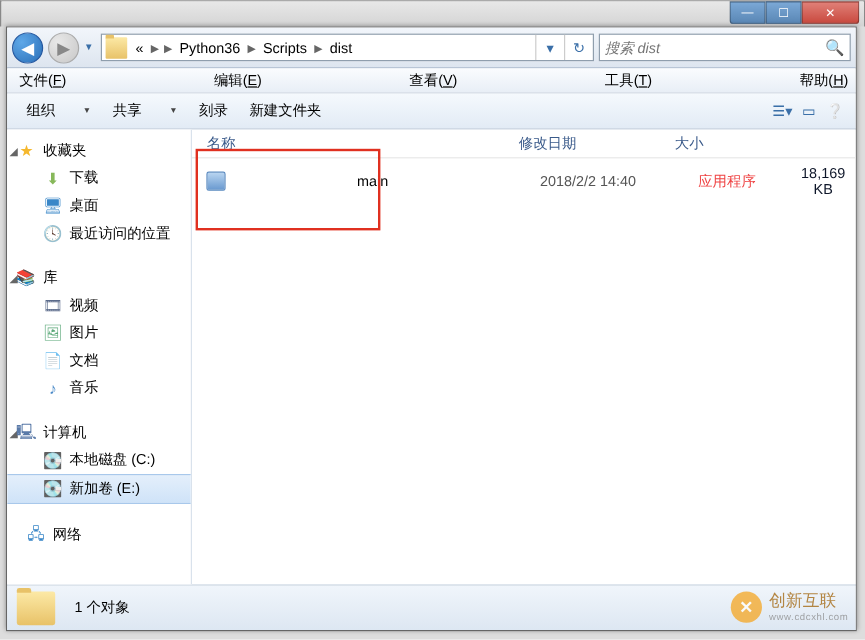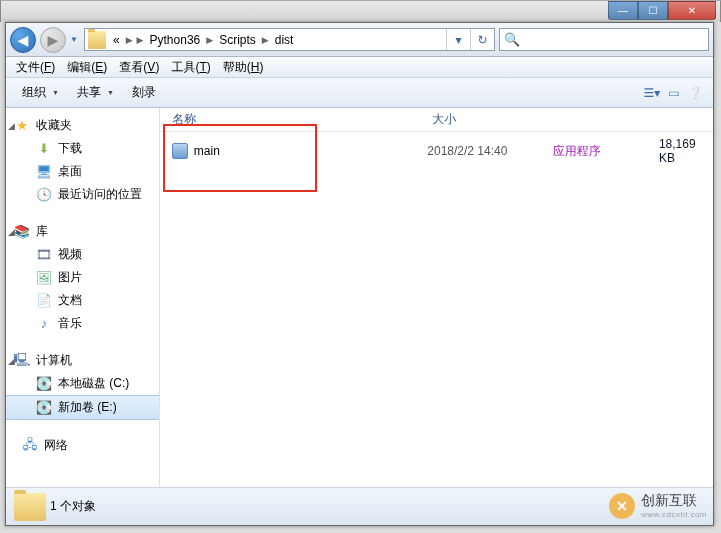--- a/index.html
+++ b/index.html
@@ -28,27 +28,27 @@
     .addr-folder-ico:before { content: ''; position: absolute; top: -2px; left: 0; width: 7px; height: 3px; background: #e8c268; border-radius: 1px 1px 0 0; }
     .crumb { padding: 0 4px; height: 100%; display: flex; align-items: center; cursor: default; }
     .crumb-sep { color: #666; font-size: 9px; padding: 0 2px; }
     .addr-refresh { width: 24px; height: 21px; display: flex; align-items: center; justify-content: center; border-left: 1px solid #ccc; color: #3a6fa8; }
     
     .searchbar { width: 210px; height: 23px; background: #fff; border: 1px solid #8f9ead; display: flex; align-items: center; padding: 0 4px; }
     .searchbar input { flex: 1; border: none; outline: none; font-size: 12px; color: #888; font-style: italic; }
     .search-ico { color: #3a6fa8; font-size: 13px; }
     
     
-    .menubar { height: 21px; background: linear-gradient(to bottom, #fafcfe, #e8eef6); border-bottom: 1px solid #c8d2de; display: flex; align-items: center; font-size: 12px; padding-left: 4px; }
+    .menubar { height: 21px; background: linear-gradient(to bottom, #fafcfe, #e8eef6); border-bottom: 1px solid #c8d2de; display: flex; align-items: center; font-size: 12px; padding-left: 4px; justify-content: space-between; }
     .menu-item { padding: 2px 6px; cursor: default; }
     .menu-key { text-decoration: underline; }
     
     
     .toolbar { height: 30px; background: linear-gradient(to bottom, #f5f9fd, #e2ebf5); border-bottom: 1px solid #b8c5d6; display: flex; align-items: center; font-size: 12px; padding-left: 8px; gap: 2px; }
-    .tool-btn { padding: 4px 8px; display: flex; align-items: center; gap: 3px; cursor: default; }
+    .tool-btn { padding: 4px 8px; display: flex; align-items: center; gap: 20px; cursor: default; }
     .tool-dd { font-size: 7px; margin-left: 3px; color: #444; }
     .tool-right { margin-left: auto; display: flex; align-items: center; gap: 4px; padding-right: 8px; }
     .tool-ico { width: 18px; height: 18px; display: flex; align-items: center; justify-content: center; color: #3a6fa8; }
     
     
     .main { display: flex; height: calc(100% - 34px - 21px - 30px - 38px); background: #fff; }
     
     .sidebar { width: 160px; border-right: 1px solid #d9e2ec; overflow-y: auto; padding: 6px 0; background: #fff; }
     .side-group { margin-bottom: 14px; }
     .side-head { display: flex; align-items: center; gap: 6px; padding: 3px 6px 3px 16px; font-size: 12px; }
@@ -70,39 +70,39 @@
     .expand { width: 10px; font-size: 9px; color: #666; margin-right: -10px; margin-left: -14px; }
     
     .content { flex: 1; display: flex; flex-direction: column; position: relative; }
     .col-headers { height: 24px; display: flex; align-items: center; font-size: 12px; color: #3a5a8a; border-bottom: 1px solid #e8e8e8; padding-left: 12px; }
     .col-h { cursor: default; }
     .col-name { width: 260px; }
     .col-date { width: 130px; }
     .col-type { width: 110px; }
     .col-size { flex: 1; }
     
-    .filelist { flex: 1; position: relative; }
+    .filelist { flex: 1; position: relative; text-align: center; }
     .file-row { display: flex; align-items: center; height: 22px; font-size: 12px; padding-left: 12px; cursor: default; }
     .file-ico { width: 16px; height: 16px; margin-right: 6px; background: linear-gradient(to bottom, #b8d4f0, #6a9ad0); border-radius: 2px; border: 1px solid #5a8ac0; position: relative; }
     .file-name { width: 242px; }
     .file-date { width: 130px; color: #555; }
-    .file-type { width: 110px; color: #a21caf; }
+    .file-type { width: 110px; color: #ef4444; }
     .file-size { color: #0f172a; }
     
     .highlight-box { position: absolute; top: -8px; left: 3px; width: 154px; height: 68px; border: 2px solid #e03020; pointer-events: none; }
     
     
-    .statusbar { height: 38px; background: linear-gradient(to bottom, #f0f5fb, #dde7f2); border-top: 1px solid #c8d4e2; display: flex; align-items: center; padding: 0 8px; gap: 4px; font-size: 12px; }
+    .statusbar { height: 38px; background: linear-gradient(to bottom, #f0f5fb, #dde7f2); border-top: 1px solid #c8d4e2; display: flex; align-items: center; padding: 0 8px; gap: 16px; font-size: 12px; }
     .status-ico { width: 32px; height: 28px; background: linear-gradient(to bottom, #fce9a6, #e8c268); border-radius: 2px; position: relative; }
     .status-ico:before { content: ''; position: absolute; top: -3px; left: 0; width: 12px; height: 4px; background: #e8c268; border-radius: 2px 2px 0 0; }
     
     
     .watermark { position: absolute; right: 14px; bottom: 14px; display: flex; align-items: center; gap: 6px; opacity: 0.75; pointer-events: none; }
     .wm-logo { width: 26px; height: 26px; border-radius: 50%; background: #f5a623; display: flex; align-items: center; justify-content: center; color: #fff; font-weight: bold; font-size: 14px; }
-    .wm-text { font-size: 14px; color: #000000; font-weight: 500; }
+    .wm-text { font-size: 14px; color: #a16207; font-weight: 500; }
     .wm-sub { font-size: 8px; color: #888; letter-spacing: 0.5px; text-align: right; }
   </style>
 </head>
 <body>
 
 <div class="titlebar">
   <div class="win-controls">
     <div class="win-btn win-min">—</div>
     <div class="win-btn win-max">☐</div>
     <div class="win-btn win-close">✕</div>
@@ -123,20 +123,21 @@
       <span class="crumb">Python36</span>
         <span class="crumb-sep">▶</span>
       <span class="crumb">Scripts</span>
         <span class="crumb-sep">▶</span>
       <span class="crumb">dist</span>
       <div style="flex:1"></div>
       <div class="addr-refresh">▾</div>
       <div class="addr-refresh">↻</div>
     </div>
     <div class="searchbar">
+      <input placeholder="搜索 dist" style="">
       <span class="search-ico">🔍</span>
     </div>
   </div>
 
   <div class="menubar">
     <span class="menu-item"><span>文件</span>(<span class="menu-key">F</span>)</span>
     <span class="menu-item"><span>编辑</span>(<span class="menu-key">E</span>)</span>
     <span class="menu-item"><span>查看</span>(<span class="menu-key">V</span>)</span>
     <span class="menu-item"><span>工具</span>(<span class="menu-key">T</span>)</span>
     <span class="menu-item"><span>帮助</span>(<span class="menu-key">H</span>)</span>
@@ -145,20 +146,21 @@
   <div class="toolbar">
     <span class="tool-btn">
         <span>组织</span>
         <span class="tool-dd">▼</span>
       </span>
     <span class="tool-btn">
         <span>共享</span>
         <span class="tool-dd">▼</span>
       </span>
     <span class="tool-btn">刻录</span>
+    <span class="tool-btn">新建文件夹</span>
     <div class="tool-right">
       <span class="tool-ico">☰▾</span>
       <span class="tool-ico">▭</span>
       <span class="tool-ico" style="color:#4a8ac8">❔</span>
     </div>
   </div>
 
   <div class="main">
     <div class="sidebar">
       <div class="side-group">
@@ -222,20 +224,21 @@
         <div class="side-head">
             <span class="ico ico-net">🖧</span>
             <span>网络</span>
           </div>
       </div>
     </div>
 
     <div class="content">
       <div class="col-headers">
         <div class="col-h col-name">名称</div>
+        <div class="col-h col-date">修改日期</div>
         <div class="col-h col-size">大小</div>
       </div>
       <div class="filelist">
         <div class="highlight-box"></div>
         <div style="height:8px"></div>
         <div class="file-row">
           <div class="file-ico"></div>
           <div class="file-name">main</div>
           <div class="file-date">2018/2/2 14:40</div>
           <div class="file-type">应用程序</div>

